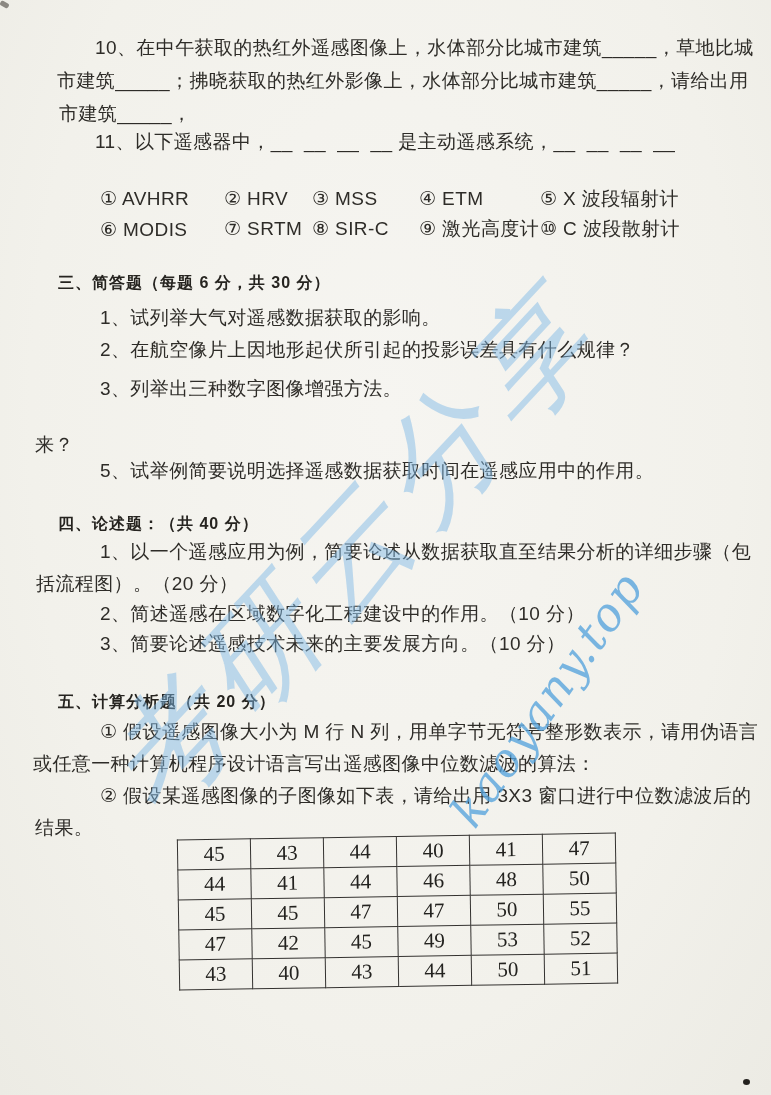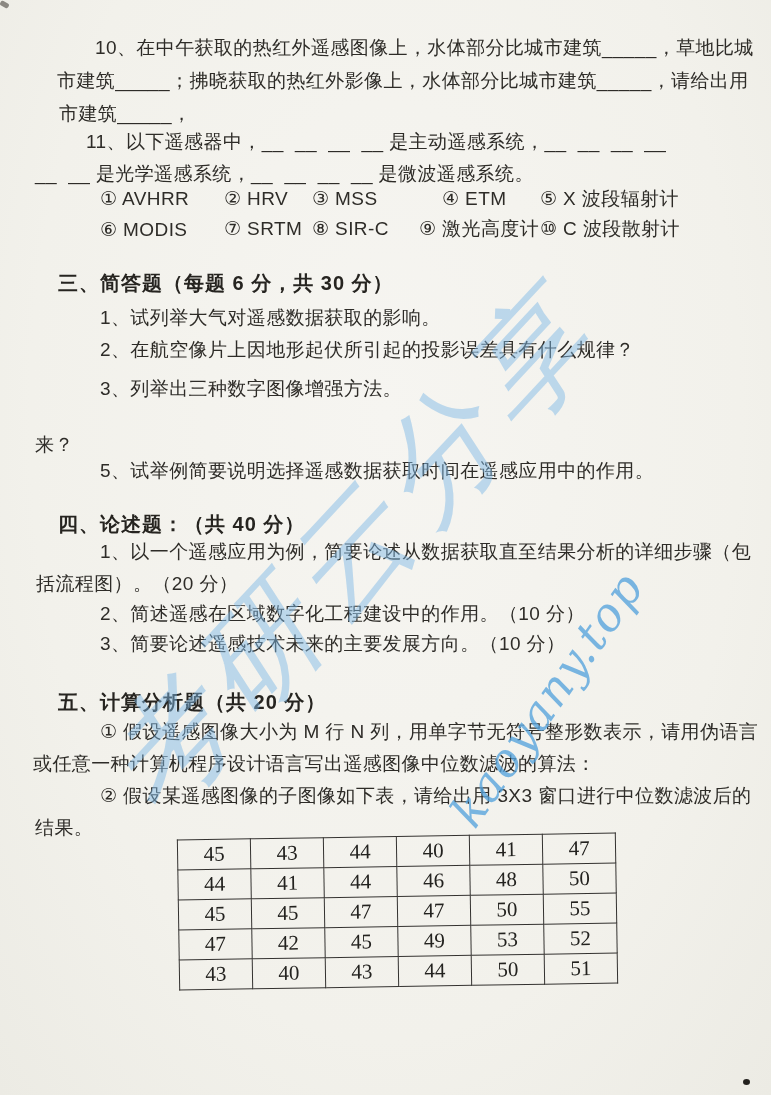--- a/index.html
+++ b/index.html
@@ -14,21 +14,21 @@
   }
   .ln{
     position:absolute;
     white-space:pre;
     font-size:19px;
     letter-spacing:0.4px;
     line-height:24px;
     color:#2e2c28;
   }
   .hd{
-    font-size:20px;
+    font-size:16px;
     font-weight:600;
     letter-spacing:1px;
     color:#262420;
   }
   .tablewrap{
     position:absolute;left:178px;top:836px;
     transform:rotate(-0.9deg);
   }
   table.grid{border-collapse:collapse;}
   table.grid td{
@@ -75,27 +75,26 @@
 </style>
 </head>
 <body>
 
 <div class="page">
 
   <div class="ln" style="left:95px;top:36px">10、在中午获取的热红外遥感图像上，水体部分比城市建筑_____，草地比城</div>
   <div class="ln" style="left:57px;top:69px">市建筑_____；拂晓获取的热红外影像上，水体部分比城市建筑_____，请给出用</div>
   <div class="ln" style="left:59px;top:102px">市建筑_____，</div>
 
-  <div class="ln" style="left:86px;top:130px">11、以下遥感器中，__  __  __  __ 是主动遥感系统，__  __  __  __</div>
-  <div class="ln" style="left:35px;top:162px">__  __ 是光学遥感系统，__  __  __  __ 是微波遥感系统。</div>
+  <div class="ln" style="left:95px;top:130px">11、以下遥感器中，__  __  __  __ 是主动遥感系统，__  __  __  __</div>
 
   <div class="ln" style="left:100px;top:187px">① AVHRR</div>
   <div class="ln" style="left:224px;top:187px">② HRV</div>
   <div class="ln" style="left:312px;top:187px">③ MSS</div>
-  <div class="ln" style="left:442px;top:187px">④ ETM</div>
+  <div class="ln" style="left:419px;top:187px">④ ETM</div>
   <div class="ln" style="left:540px;top:187px">⑤ X 波段辐射计</div>
 
   <div class="ln" style="left:100px;top:218px">⑥ MODIS</div>
   <div class="ln" style="left:224px;top:217px">⑦ SRTM</div>
   <div class="ln" style="left:312px;top:217px">⑧ SIR-C</div>
   <div class="ln" style="left:419px;top:217px">⑨ 激光高度计</div>
   <div class="ln" style="left:540px;top:217px">⑩ C 波段散射计</div>
 
   <div class="ln hd" style="left:58px;top:271px">三、简答题（每题 6 分，共 30 分）</div>
   <div class="ln" style="left:100px;top:306px">1、试列举大气对遥感数据获取的影响。</div>

